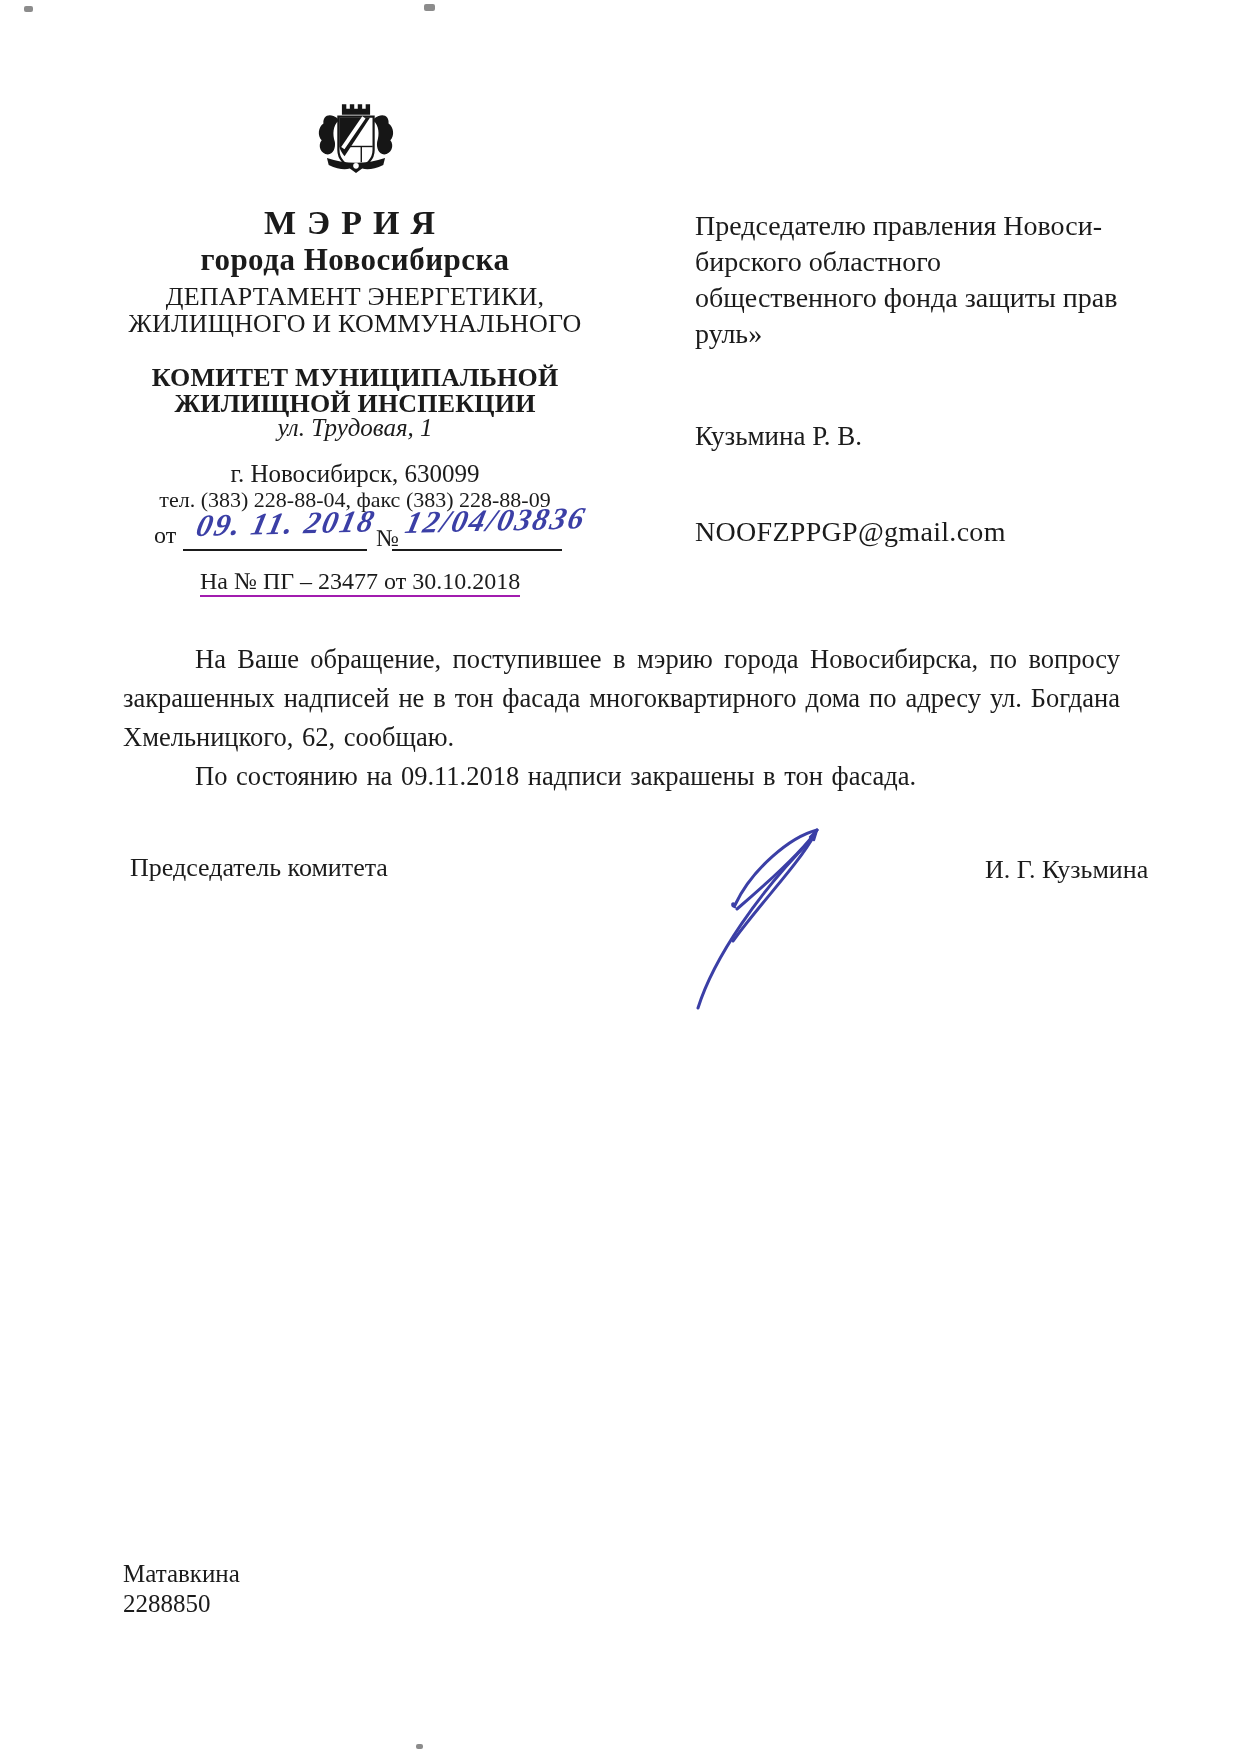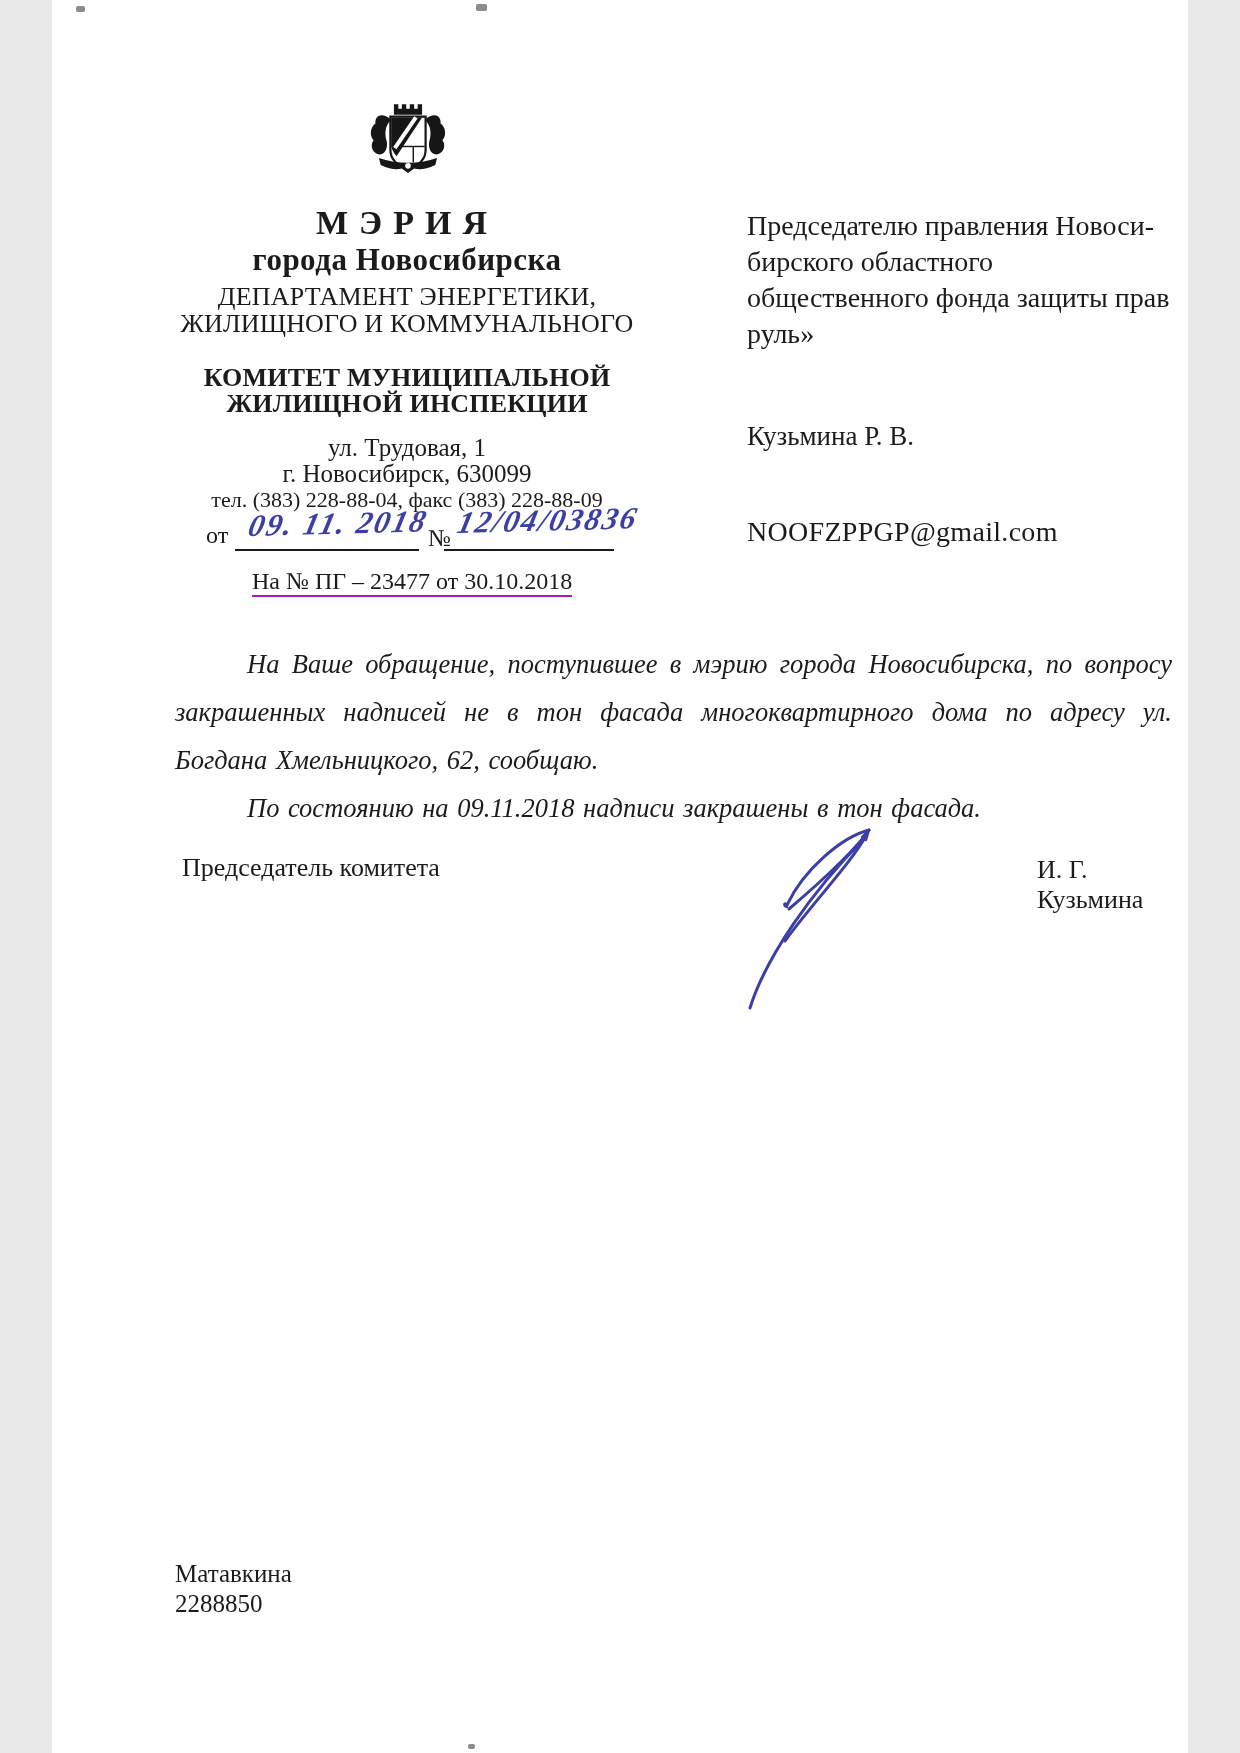--- a/index.html
+++ b/index.html
@@ -1,18 +1,18 @@
 <!DOCTYPE html>
 <html><head>
 <meta charset="utf-8">
 <style>
   html,body{margin:0;padding:0;background:#e8e8e8;}
   .page{
     position:relative;
-    width:1136px;height:1753px;
+    width:1240px;height:1753px;
     background:#ffffff;
     margin:0 auto;
     font-family:"Liberation Serif","DejaVu Serif",serif;
     color:#1b1b1b;
     overflow:hidden;
   }
   .abs{position:absolute;}
   .center-col{left:125px;width:460px;text-align:center;line-height:1.08;}
   .org-name{font-size:34px;font-weight:bold;letter-spacing:11px;}
   .org-city{font-size:31px;font-weight:bold;letter-spacing:0.5px;}
@@ -29,21 +29,21 @@
     color:#3b3fa6;
     transform:skewX(-14deg) rotate(-1.5deg);
     transform-origin:left bottom;
     letter-spacing:2px;
     white-space:nowrap;
   }
   .underline-seg{border-bottom:2.5px solid #1b1b1b;height:0;}
   .addressee{left:695px;width:432px;font-size:28px;line-height:36px;}
   .addressee-name{font-size:27px;}
   .email{font-size:28px;letter-spacing:0.3px;}
-  .body-text{left:123px;width:997px;font-size:26.5px;line-height:48px;font-style:italic;}
+  .body-text{left:123px;width:997px;font-size:26.5px;line-height:39px;}
   .body-text p{margin:0;text-indent:72px;text-align:justify;word-spacing:2px;}
   .sig-label,.sig-name{font-size:26px;}
   .footer-line{font-size:25px;}
   .speck{background:#6f6f6f;border-radius:2px;opacity:0.8;}
 </style>
 </head>
 <body>
 
 <div class="page">
 
@@ -75,21 +75,21 @@
 
   <div class="abs center-col org-name" style="top:205px;">МЭРИЯ</div>
   <div class="abs center-col org-city" style="top:243px;">города Новосибирска</div>
 
   <div class="abs center-col dept" style="top:283px;">ДЕПАРТАМЕНТ ЭНЕРГЕТИКИ,</div>
   <div class="abs center-col dept" style="top:310px;">ЖИЛИЩНОГО И КОММУНАЛЬНОГО</div>
 
   <div class="abs center-col committee" style="top:364px;">КОМИТЕТ МУНИЦИПАЛЬНОЙ</div>
   <div class="abs center-col committee" style="top:390px;">ЖИЛИЩНОЙ ИНСПЕКЦИИ</div>
 
-  <div class="abs center-col addr" style="top:434px;">ул. Трудовая, 1</div>
+  <div class="abs center-col addr" style="top:414px;font-style:italic;">ул. Трудовая, 1</div>
   <div class="abs center-col addr" style="top:460px;">г. Новосибирск, 630099</div>
   <div class="abs center-col phone" style="top:488px;">тел. (383) 228-88-04, факс (383) 228-88-09</div>
 
   <div class="abs small-label" style="left:135px;top:522px;margin-left:19px;">от</div>
   <div class="abs hand" style="left:193px;top:508px;">09. 11. 2018</div>
   <div class="abs underline-seg" style="left:183px;top:549px;width:184px;"></div>
   <div class="abs small-label" style="left:376px;top:525px;">№</div>
   <div class="abs hand" style="left:402px;top:505px;">12/04/03836</div>
   <div class="abs underline-seg" style="left:392px;top:549px;width:170px;"></div>
 

